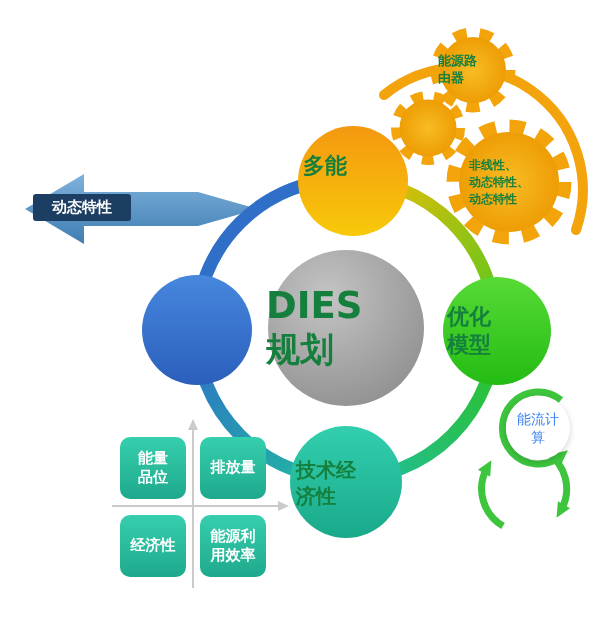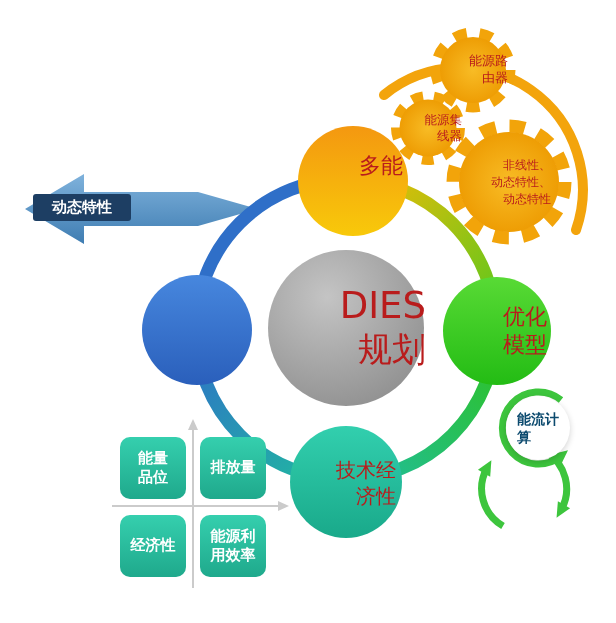--- a/index.html
+++ b/index.html
@@ -1,27 +1,27 @@
 <!DOCTYPE html>
 <html><head>
 <meta charset="utf-8">
 <style>
   html,body{margin:0;padding:0;background:#fff}
   .stage{position:relative;width:616px;height:623px;background:#fff;overflow:hidden;
          font-family:"DejaVu Sans","Liberation Sans",sans-serif}
   .stage svg{position:absolute;left:0;top:0}
-  .nl{position:absolute;color:#b91c1c;font-weight:normal;text-align:right}
+  .nl{position:absolute;color:#15803d;font-weight:bold;text-align:left}
   .qbox{position:absolute;width:66px;height:62px;border-radius:10px;
         background:linear-gradient(180deg,#35CFAE,#1FA98C);color:#fff;font-weight:bold;
         font-size:15px;display:flex;align-items:center;justify-content:center;
         text-align:center;line-height:1.3}
   .badge{position:absolute;border-radius:50%;background:#fff;
          box-shadow:0 2px 6px rgba(0,0,0,.18);display:flex;align-items:center;
-         justify-content:center;color:#0c4a6e;font-weight:bold;font-size:14px;
-         line-height:1.3}
+         justify-content:center;color:#3b82f6;font-weight:normal;font-size:14px;
+         text-align:center;line-height:1.3}
   .tag{position:absolute;color:#fff;font-weight:bold;font-size:15px;text-align:center;
        border-radius:3px}
 </style>
 </head>
 <body>
 
 <div class="stage">
 
   <svg width="616" height="623" viewBox="0 0 616 623">
     <defs>
@@ -126,24 +126,20 @@
   </div>
   <div class="nl" style="left:296px;top:457px;width:100px;font-size:20px;line-height:26px">
     <div>技术经</div>
     <div>济性</div>
   </div>
 
   <div class="nl" style="left:438px;top:52px;width:70px;font-size:13px;line-height:17px">
     <div>能源路</div>
     <div>由器</div>
   </div>
-  <div class="nl" style="left:394px;top:112px;width:68px;font-size:12.5px;line-height:16px">
-    <div>能源集</div>
-    <div>线器</div>
-  </div>
   <div class="nl" style="left:469px;top:157px;width:82px;font-size:12px;line-height:17px">
     <div>非线性、</div>
     <div>动态特性、</div>
     <div>动态特性</div>
   </div>
 
   <div class="tag" style="left:33px;top:194px;width:98px;height:27px;line-height:27px;background:#1D3E63">动态特性</div>
 
   <div class="qbox" style="left:200px;top:437px">
     <div>排放量</div>

